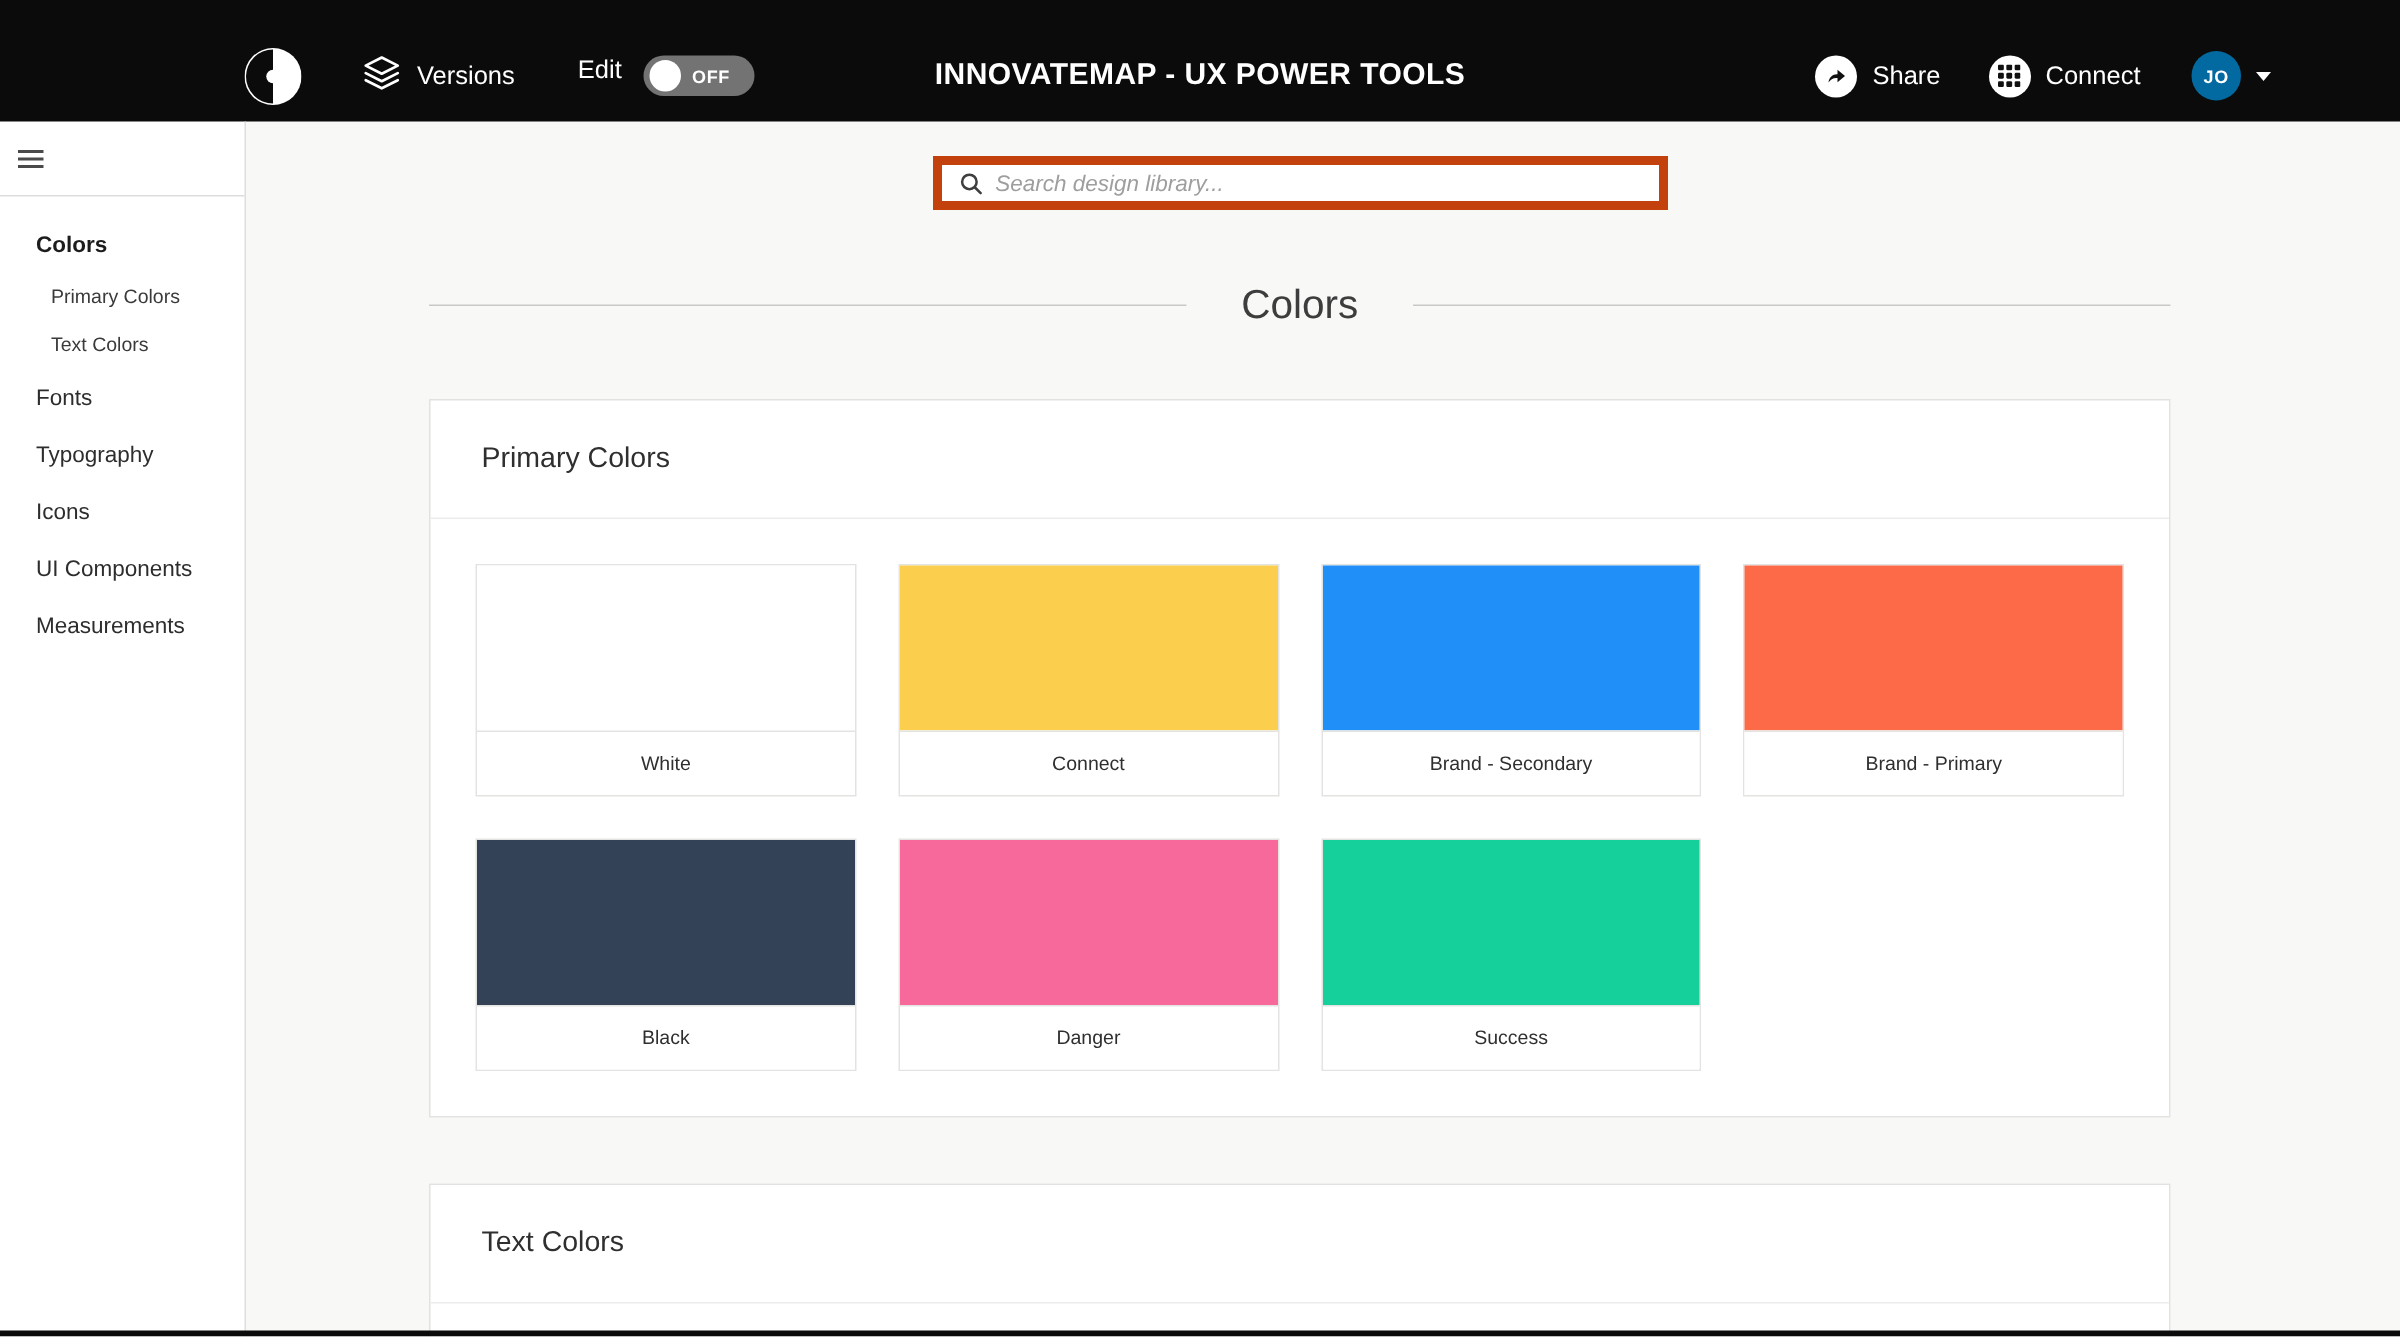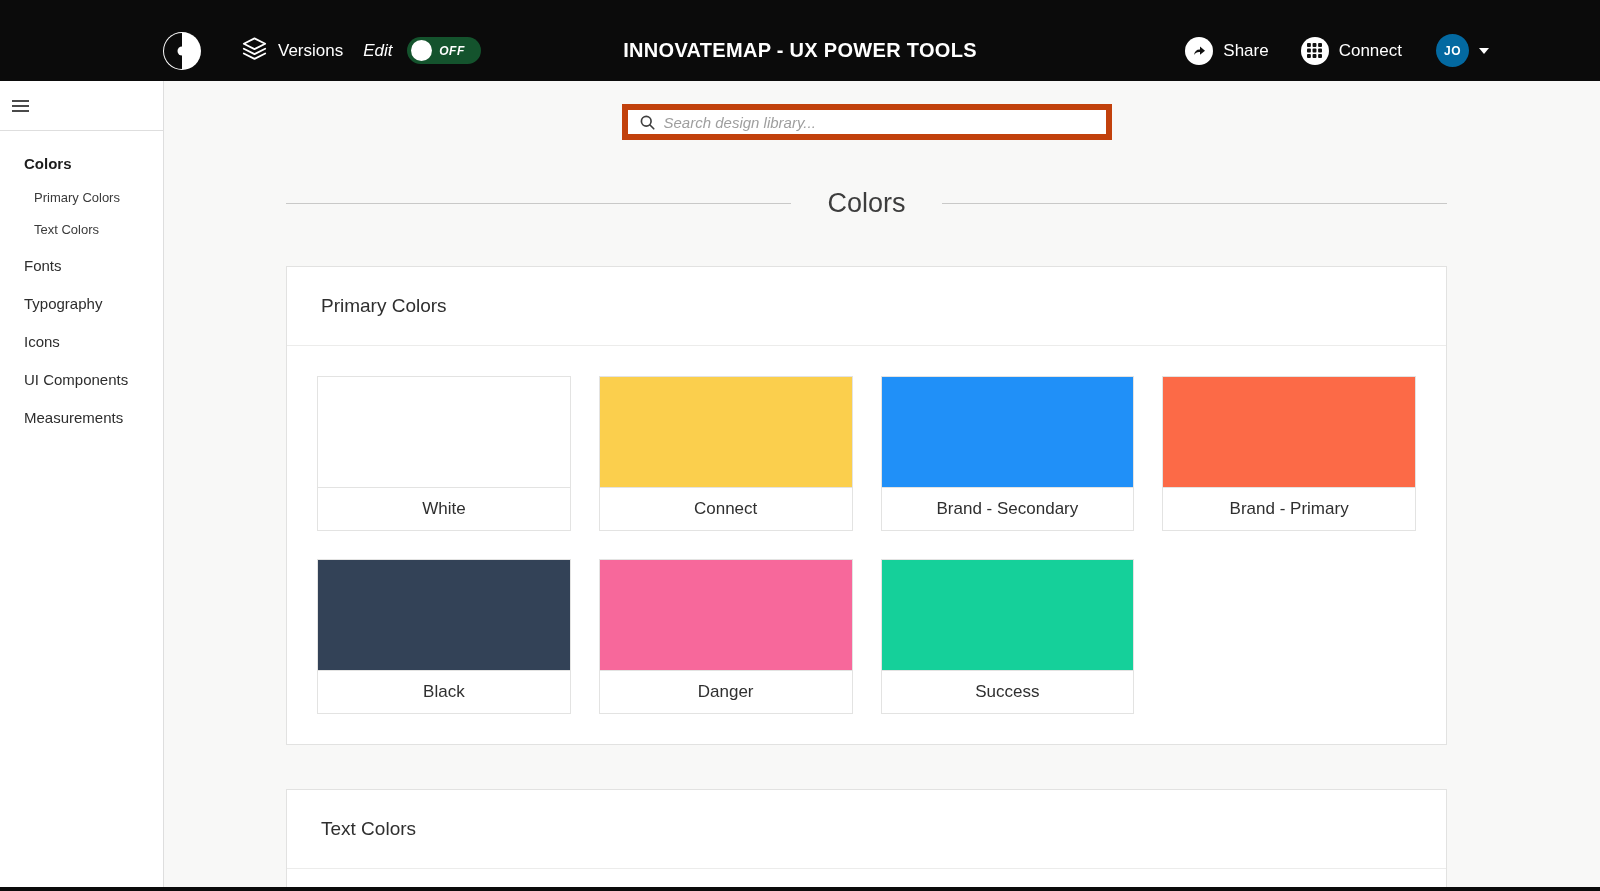--- a/index.html
+++ b/index.html
@@ -5,27 +5,27 @@
   * { margin:0; padding:0; box-sizing:border-box; }
   html,body { width:1600px; height:891px; overflow:hidden; }
   body { font-family:"Liberation Sans", sans-serif; background:#f8f8f7; position:relative; }
 
   
   .navbar { position:absolute; top:0; left:0; width:1600px; height:101px; background:#0b0b0b; color:#fff; display:flex; align-items:center; }
   .nav-left { display:flex; align-items:center; padding-left:163px; gap:0; }
   .logo { width:38px; height:38px; flex:0 0 auto; }
   .nav-group { display:flex; align-items:center; margin-left:40px; cursor:pointer; }
   .nav-group .nav-label { font-size:17px; color:#fff; margin-left:10px; }
-  .edit-group { display:flex; align-items:center; margin-left:20px;font-style:italic; }
+  .edit-group { display:flex; align-items:flex-start; margin-left:42px; }
   .edit-label { font-size:17px; }
-  .toggle { margin-left:14px; width:74px; height:27px; background:#14532d; border-radius:14px; display:flex; align-items:center; padding:0 8px 0 4px; cursor:pointer; }
+  .toggle { margin-left:14px; width:74px; height:27px; background:#737373; border-radius:14px; display:flex; align-items:center; padding:0 8px 0 4px; cursor:pointer; }
   .toggle-knob { width:21px; height:21px; background:#fff; border-radius:50%; }
   .toggle-text { flex:1; text-align:center; font-size:12px; font-weight:bold; color:#fff; letter-spacing:.5px; }
   .nav-title { position:absolute; left:0; right:0; text-align:center; font-size:20px; font-weight:700; letter-spacing:.3px; color:#fff; pointer-events:none; }
-  .nav-right { margin-left:auto; display:flex; align-items:center; padding-right:111px; }
+  .nav-right { margin-left:auto; display:flex; align-items:center; padding-right:86px; }
   .circle-icon { width:28px; height:28px; background:#fff; border-radius:50%; display:flex; align-items:center; justify-content:center; }
   .nav-right .nav-group { margin-left:0; }
   .nav-right .nav-group + .nav-group { margin-left:32px; }
   .avatar-group { display:flex; align-items:center; margin-left:34px; cursor:pointer; }
   .avatar { width:33px; height:33px; border-radius:50%; color:#fff; font-size:12px; font-weight:bold; display:flex; align-items:center; justify-content:center; letter-spacing:.5px; }
   .caret-down { width:0; height:0; border-left:5px solid transparent; border-right:5px solid transparent; border-top:6px solid #fff; margin-left:10px; }
 
   
   .sidebar { position:absolute; top:81px; left:0; width:164px; height:810px; background:#fff; border-right:1px solid #dedede; }
   .hamburger-row { height:50px; display:flex; align-items:center; padding-left:12px; border-bottom:1px solid #dedede; }
@@ -48,21 +48,21 @@
   .page-heading { display:flex; align-items:center; margin-top:48px; }
   .heading-line { flex:1; height:1px; background:#c9c9c8; }
   .page-heading .heading-text { font-size:27px; font-weight:400; color:#3d3d3d; margin:0 36px; }
 
   .card { background:#fff; border:1px solid #e2e2e1; margin-top:47px; }
   .card-header { padding:28px 34px; font-size:19px; color:#2f2f2f; border-bottom:1px solid #ececeb; }
   .card-body { padding:30px; display:grid; grid-template-columns:repeat(4, 1fr); gap:28px; }
 
   .tile { background:#fff; border:1px solid #e3e3e2; cursor:pointer; }
   .tile-color { height:110px; }
-  .tile-label { height:43px; line-height:42px; text-align:center; font-size:17px; color:#2f2f2f; border-top:1px solid #e3e3e2; background:#fff; }
+  .tile-label { height:43px; line-height:42px; text-align:center; font-size:13px; color:#2f2f2f; border-top:1px solid #e3e3e2; background:#fff; }
 
   .card.text-colors { margin-top:44px; }
   .card.text-colors .card-body-sliver { height:30px; }
 
   .bottom-edge { position:absolute; left:0; bottom:0; width:1600px; height:4px; background:#0b0b0b; z-index:10; }
 </style>
 </head>
 <body>
 
 <div class="navbar">

